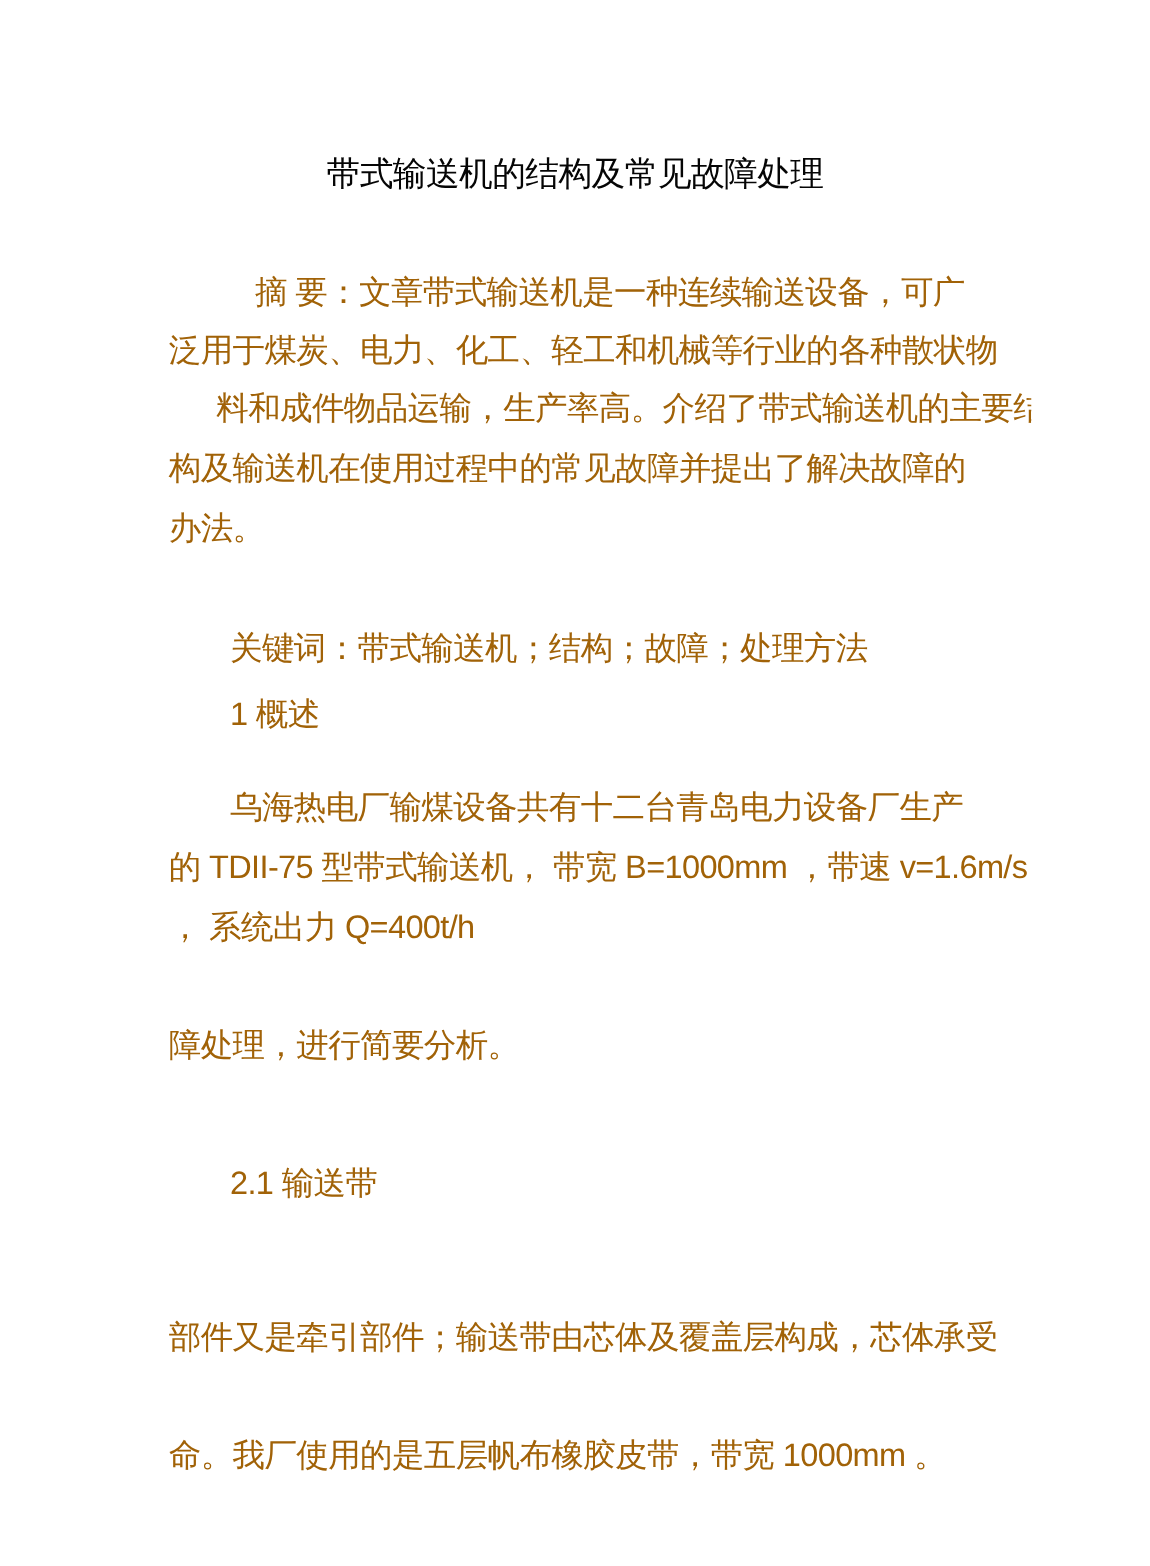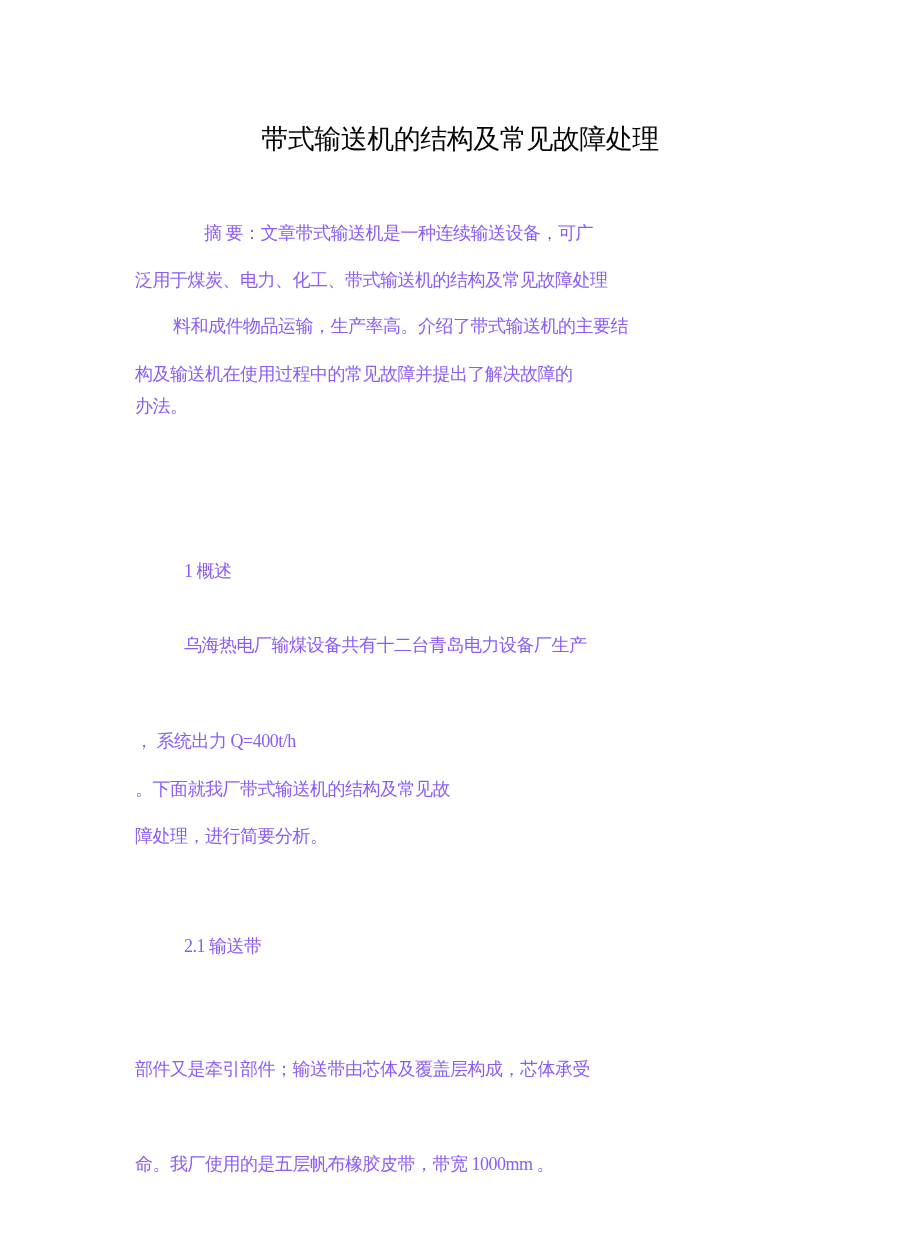--- a/index.html
+++ b/index.html
@@ -6,50 +6,50 @@
     margin: 0;
     padding: 0;
     background: #ffffff;
   }
   .screen {
     position: relative;
     width: 825px;
     height: 1253px;
     background: #ffffff;
     overflow: hidden;
-    font-family: Liberation Serif, serif;
+    font-family: Liberation Sans, sans-serif;
     color: #000000;
   }
   .doc-title {
     position: absolute;
     left: 135px;
     top: 121px;
     width: 650px;
     margin: 0;
     text-align: center;
     font-size: 27px;
     font-weight: normal;
     letter-spacing: -0.5px;
     white-space: pre;
     color: #050505;
   }
   .line {
     position: absolute;
-    font-size: 18px;
+    font-size: 26px;
     line-height: 32px;
     letter-spacing: -0.5px;
     white-space: pre;
-    color: #8b5cf6;
+    color: #a16207;
   }
   
   .l-abs0 { left: 204px; top: 217px; }
   .l-abs1 { left: 135px; top: 264px; }
   .l-abs2 { left: 135px; top: 310px; margin-left: 38px; }
   .l-abs3 { left: 135px; top: 358px; }
-  .l-abs4 { left: 135px; top: 390px; }
+  .l-abs4 { left: 135px; top: 406px; }
   
   .l-kw   { left: 184px; top: 502px; }
   
   .l-h1   { left: 184px; top: 555px; }
   .l-s1a  { left: 184px; top: 629px; }
   .l-s1b  { left: 135px; top: 677px; }
   .l-s1c  { left: 135px; top: 725px; }
   .l-s1d  { left: 135px; top: 773px; }
   .l-s1e  { left: 135px; top: 820px; }
   
@@ -61,29 +61,30 @@
   .l-s2d  { left: 135px; top: 1148px; text-align: right; }
 </style>
 </head>
 <body>
 
 <div class="screen" style="background: rgb(255, 255, 255); color: rgb(5, 5, 5);">
 
   <h1 class="doc-title">带式输送机的结构及常见故障处理</h1>
 
   <div class="line l-abs0">摘 要：文章带式输送机是一种连续输送设备，可广</div>
-  <div class="line l-abs1">泛用于煤炭、电力、化工、带式输送机的结构及常见故障处理</div>
+  <div class="line l-abs1">泛用于煤炭、电力、化工、轻工和机械等行业的各种散状物</div>
   <div class="line l-abs2">料和成件物品运输，生产率高。介绍了带式输送机的主要结</div>
   <div class="line l-abs3">构及输送机在使用过程中的常见故障并提出了解决故障的</div>
   <div class="line l-abs4">办法。</div>
 
+  <div class="line l-kw">关键词：带式输送机；结构；故障；处理方法</div>
 
   <div class="line l-h1">1 概述</div>
   <div class="line l-s1a">乌海热电厂输煤设备共有十二台青岛电力设备厂生产</div>
+  <div class="line l-s1b">的 TDII-75 型带式输送机， 带宽 B=1000mm ，带速 v=1.6m/s</div>
   <div class="line l-s1c">， 系统出力 Q=400t/h</div>
-  <div class="line l-s1d">。下面就我厂带式输送机的结构及常见故</div>
   <div class="line l-s1e">障处理，进行简要分析。</div>
 
   <div class="line l-h21">2.1 输送带</div>
   <div class="line l-s2b">部件又是牵引部件；输送带由芯体及覆盖层构成，芯体承受</div>
   <div class="line l-s2d">命。我厂使用的是五层帆布橡胶皮带，带宽 1000mm 。</div>
 
 </div>
 
 </body></html>

